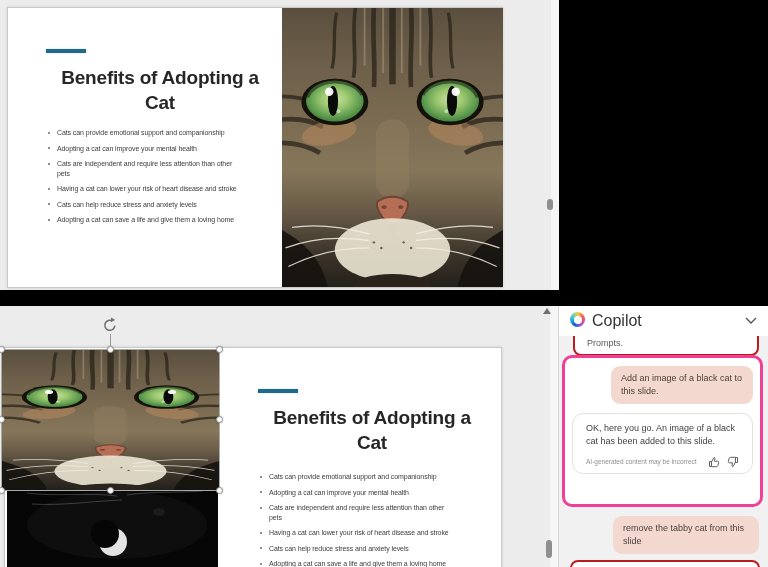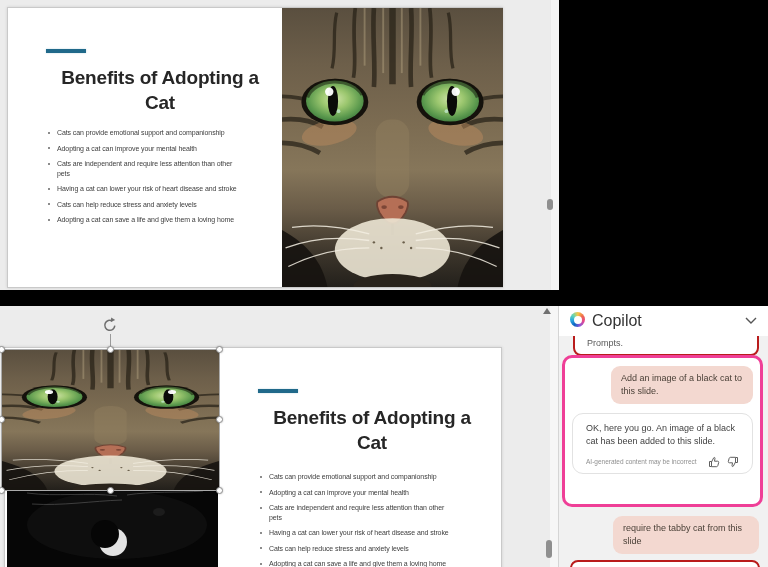--- a/index.html
+++ b/index.html
@@ -304,19 +304,19 @@
                     <use href="#thumbUp"></use>
                   </svg>
                 <svg width="12" height="12" viewBox="0 0 12 12">
                     <use href="#thumbUp" transform="rotate(180 6 6)"></use>
                   </svg>
               </span>
             </div>
           </div>
         </div>
 
-        <div class="abs u-bubble" id="u-bubble-2">require the tabby cat from this slide</div>
+        <div class="abs u-bubble" id="u-bubble-2">remove the tabby cat from this slide</div>
 
         <div class="abs card" id="next-card-stub"></div>
       </div>
     </aside>
   </section>
 </div>
 
 </body></html>

